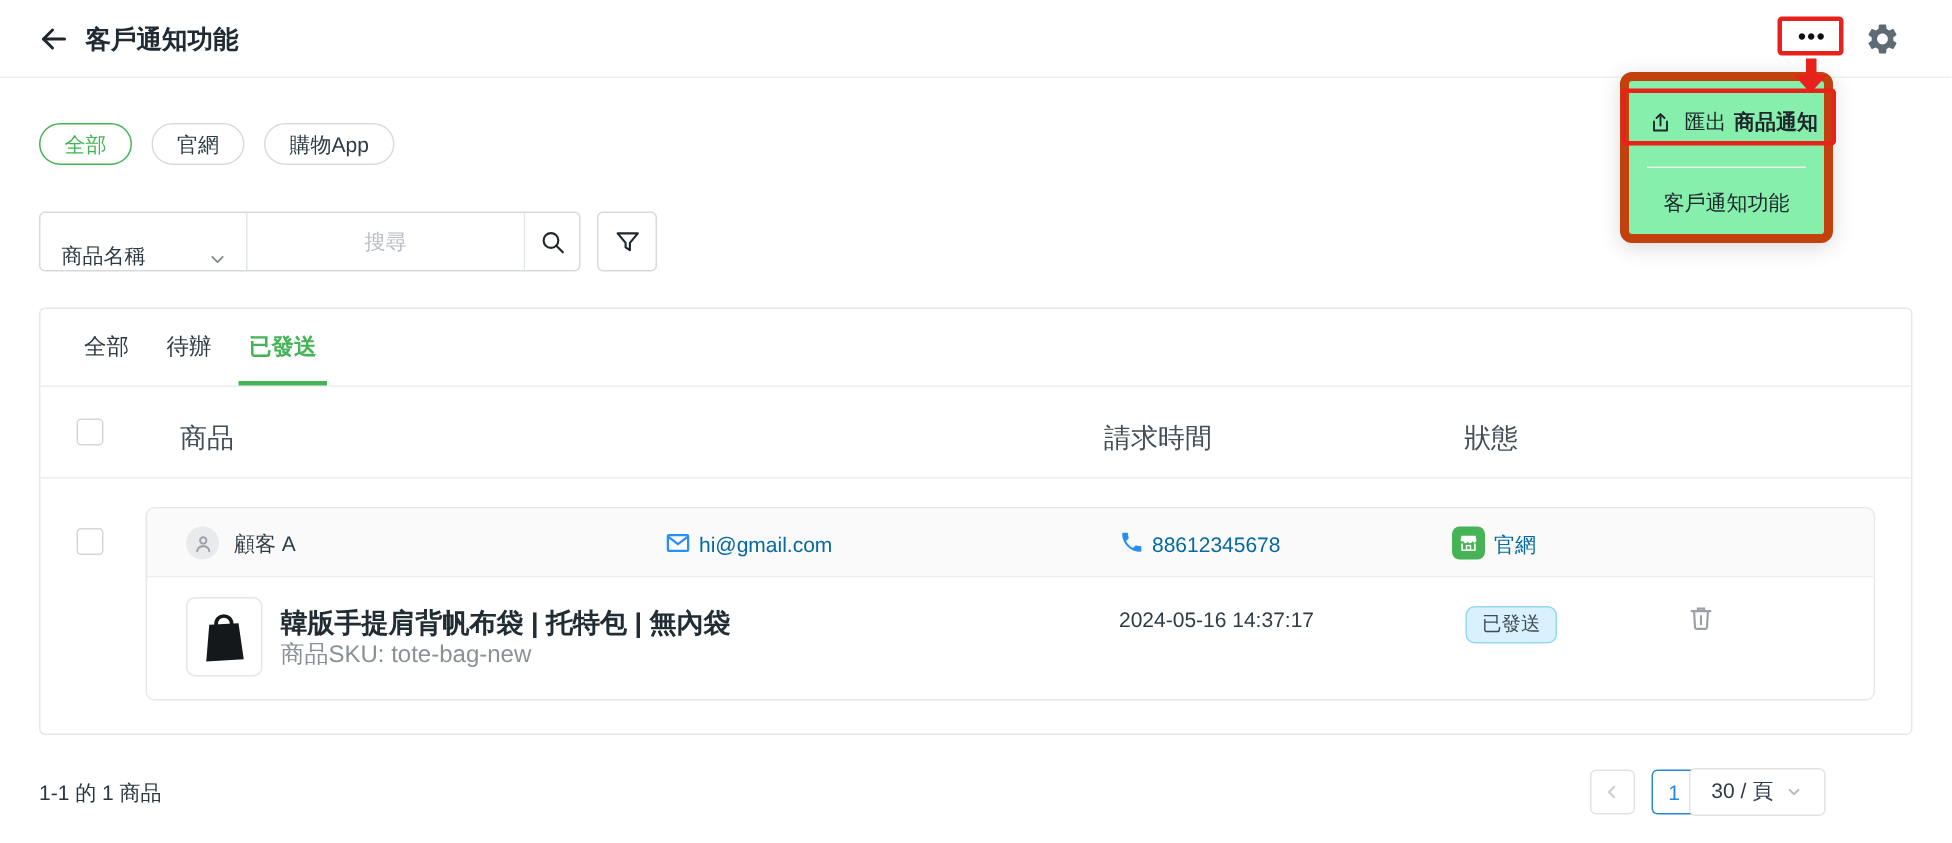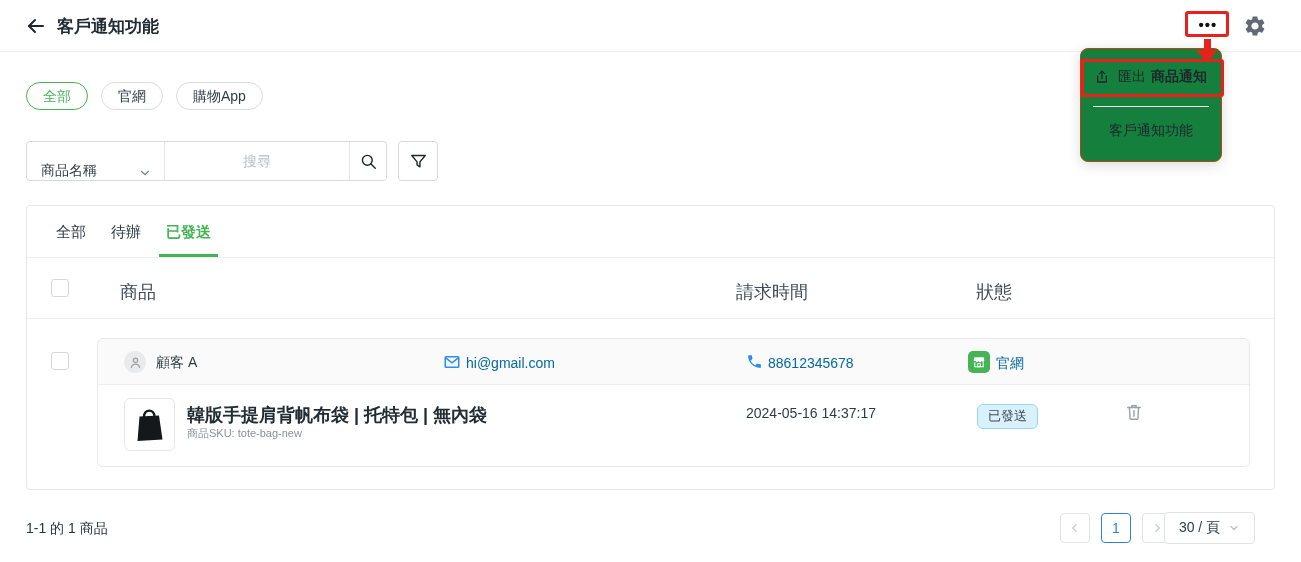--- a/index.html
+++ b/index.html
@@ -51,36 +51,36 @@
   .customer-row{ position:relative; height:46px; background:#fafafa; border-bottom:1px solid #ededee; }
   .avatar{ left:26px; top:12px; width:22px; height:22px; border-radius:50%; background:#e9eaeb; display:flex; align-items:center; justify-content:center; color:#9aa0a6; }
   .cust-name{ left:58px; top:15px; color:#2f3b43; }
   .cell-icon{ width:18px; height:18px; color:var(--link-blue,#2a8ff2); }
   .cust-text{ top:16px; color:#0369a1; }
   .store-icon{ left:870px; top:12px; width:22px; height:22px; border-radius:5px; background:var(--accent-green,#46b456); display:flex; align-items:center; justify-content:center; }
 
   .product-row{ position:relative; height:83px; background:#fff; }
   .prod-img{ left:26px; top:13px; width:51px; height:53px; border:1px solid #e4e6e8; border-radius:6px; background:#fff; display:flex; align-items:center; justify-content:center; }
   .prod-name{ left:89px; top:18px; font-size:18px; font-weight:700; color:#222c33; }
-  .prod-sku{ left:89px; top:41px; font-size:11px; color:var(--text-gray,#8a9097);text-align:right; }
+  .prod-sku{ left:89px; top:41px; font-size:16px; color:var(--text-gray,#8a9097);text-align:right; }
   .prod-date{ left:648px; top:20px; color:#2f3b43; }
   .status-badge{ left:879px; top:19px; padding:2px 10px 3px; font-size:13px; color:#3f4c57;
                  background:var(--badge-blue-bg,#d9f1fc); border:1px solid var(--badge-blue-border,#97d7f2); border-radius:6px; }
   .trash-btn{ left:1026px; top:16px; width:22px; height:22px; color:#9aa0a6; cursor:pointer; background:none; border:none; }
 
   
   .summary{ left:26px; top:520px; color:#2b353d; }
   .pg-btn{ top:513px; width:30px; height:30px; border:1px solid #e1e4e7; border-radius:4px; background:#fff;
            display:flex; align-items:center; justify-content:center; color:#c8cdd2; cursor:pointer; }
   .pg-btn.current{ border-color:var(--pager-blue,#2a85dc); color:var(--pager-blue,#2a85dc); font-size:14px; }
-  .page-size{ left:1164px; top:512px; width:91px; height:32px; border:1px solid #e1e4e7; border-radius:4px; background:#fff;
+  .page-size{ left:1126px; top:512px; width:91px; height:32px; border:1px solid #e1e4e7; border-radius:4px; background:#fff;
               display:flex; align-items:center; justify-content:center; gap:8px; color:#2f3b43; cursor:pointer; }
 
   
-  .menu-panel{ left:1080px; top:48px; width:142px; height:114px; background:#15803d; border:1px solid #c2410c; border-radius:8px;
+  .menu-panel{ left:1080px; top:48px; width:142px; height:114px; background:#86efac; border:6px solid #c2410c; border-radius:8px;
                box-shadow:0 3px 14px rgba(0,0,0,.14); z-index:20; }
   .menu-item-export{ margin-top:14px; height:28px; display:flex; align-items:center; gap:8px; padding-left:13px; color:#1f262c; cursor:pointer; }
   .menu-item-export b{ font-weight:700; }
   .menu-divider{ margin:15px 12px 0; border-top:1px solid #ececec; }
   .menu-item-list{ margin-top:15px; text-align:center; color:#1f262c; cursor:pointer; }
 
   
   .ann{ z-index:30; pointer-events:none; }
   .ann-box-more{ left:1185px; top:11px; width:44px; height:26px; border:3px solid var(--annotation-red,#e8211d); border-radius:3px; }
   .ann-arrow-shaft{ left:1204px; top:39px; width:7px; height:11px; background:var(--annotation-red,#e8211d); }

